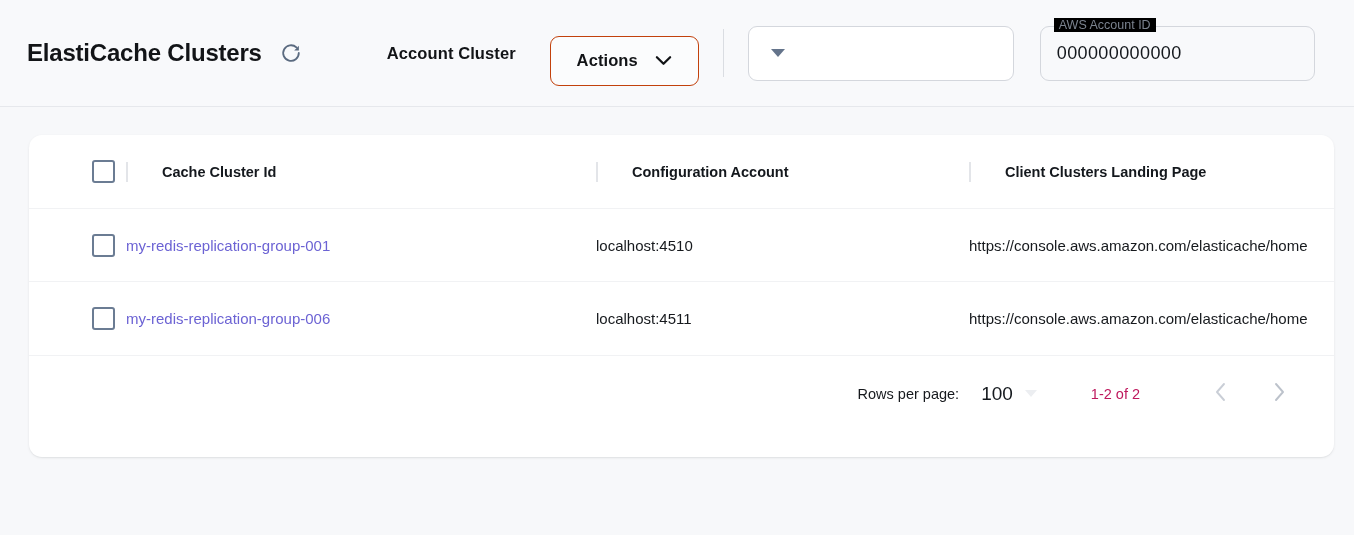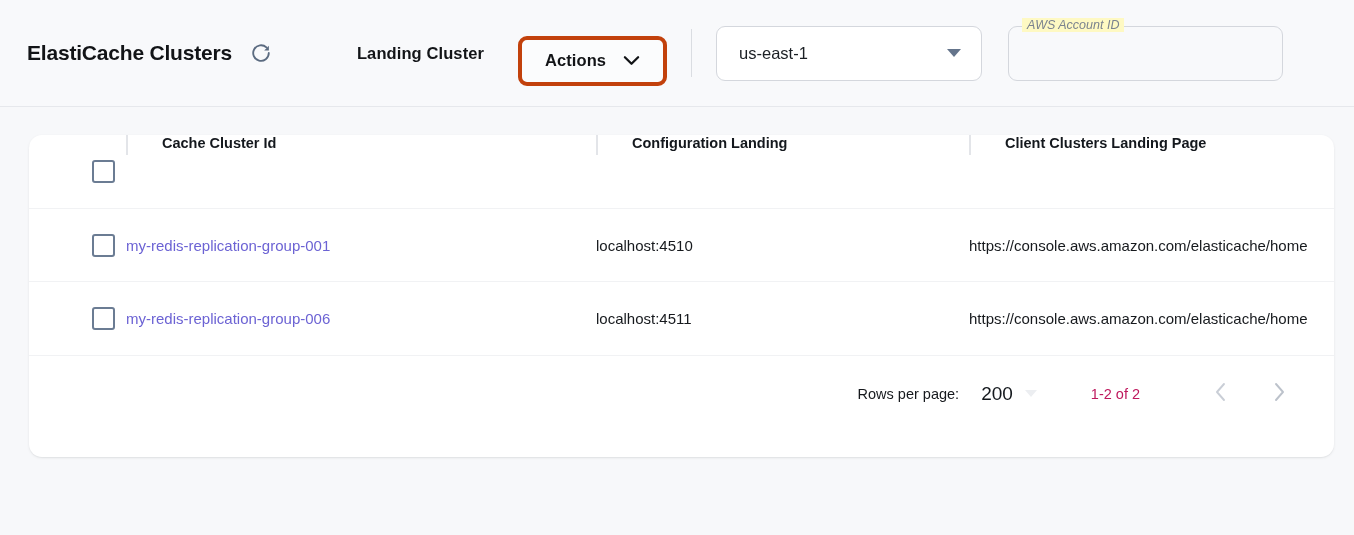--- a/index.html
+++ b/index.html
@@ -22,21 +22,21 @@
     position: relative;
     height: 107px;
     background: #f8f9fb;
     border-bottom: 1px solid #e6e8ec;
     display: flex;
     align-items: center;
     padding: 0 0 0 27px;
   }
 
   .page-title {
-    font-size: 21px;
+    font-size: 24px;
     font-weight: bold;
     letter-spacing: -0.2px;
     color: #121417;
     white-space: nowrap;
   }
 
   .refresh-btn {
     margin-left: 14px;
     width: 30px;
     height: 30px;
@@ -57,21 +57,21 @@
     color: #121417;
     white-space: nowrap;
     cursor: pointer;
     letter-spacing: 0.1px;
   }
 
   .actions-btn {
     margin-left: 34px;
     height: 50px;
     min-width: 149px;
-    border: 4px solid #c2410c;
+    border: 1px solid #c2410c;
     border-radius: 9px;
     background: #fbfcfd;
     display: flex;
     align-items: center;
     justify-content: center;
     gap: 17px;
     padding: 0 20px;
     cursor: pointer;
     margin-top: 15px;
   }
@@ -127,26 +127,25 @@
     border: 1px solid #d4d7dd;
     border-radius: 9px;
     background: transparent;
     pointer-events: none;
   }
   .account-field .legend {
     position: absolute;
     top: -8px;
     left: 14px;
     padding: 0 5px;
-    background: #fef9c3;
+    background: #000000;
     font-size: 12.5px;
     color: #7b838f;
     line-height: 14px;
     white-space: nowrap;
-    font-style: italic;
   }
   .account-field .value {
     position: absolute;
     left: 17px;
     top: 0;
     height: 100%;
     display: flex;
     align-items: center;
     font-size: 18px;
     color: #14181d;
@@ -190,21 +189,21 @@
   .grid thead th {
     height: 73px;
     font-weight: bold;
     font-size: 14.5px;
     color: #14181d;
     position: relative;
   }
 
   .th-inner {
     display: flex;
-    align-items: flex-start;
+    align-items: center;
     height: 73px;
   }
 
   .col-sep {
     display: inline-block;
     width: 2px;
     height: 20px;
     background: #e3e5e9;
     margin-right: 34px;
     flex: 0 0 auto;
@@ -306,41 +305,41 @@
 
   <div class="refresh-btn">
     <span>
       <svg width="22" height="22" viewBox="0 0 24 24" fill="none" stroke="#5b6b80" stroke-width="2" stroke-linecap="round" stroke-linejoin="round">
         <path d="M20.5 12a8.5 8.5 0 1 1-2.6-6.1"></path>
         <polyline points="20.6,4.2 20.6,9.3 15.5,9.3" fill="#5b6b80" stroke="none"></polyline>
       </svg>
     </span>
   </div>
 
-  <div class="create-cluster">Landing Cluster</div>
+  <div class="create-cluster">Account Cluster</div>
 
   <div class="actions-btn">
     <span class="label">Actions</span>
     <span>
       <svg width="17" height="11" viewBox="0 0 18 11" fill="none" stroke="#121417" stroke-width="2.4" stroke-linecap="round" stroke-linejoin="round">
         <polyline points="2,2 9,9 16,2"></polyline>
       </svg>
     </span>
   </div>
 
   <div class="hdr-divider"></div>
 
   <div class="region-select">
-    <span class="value">us-east-1</span>
     <span class="caret-down"></span>
   </div>
 
   <div class="account-field">
     <span class="outline"></span>
     <span class="legend">AWS Account ID</span>
+    <span class="value">000000000000</span>
   </div>
 
 </div>
 
 <div class="main">
   <div class="table-card">
 
     <table class="grid">
       <colgroup>
         <col class="col-check">
@@ -358,21 +357,21 @@
           </th>
           <th>
             <div class="th-inner">
               <span class="col-sep"></span>
               <span>Cache Cluster Id</span>
             </div>
           </th>
           <th>
             <div class="th-inner">
               <span class="col-sep"></span>
-              <span>Configuration Landing</span>
+              <span>Configuration Account</span>
             </div>
           </th>
           <th>
             <div class="th-inner">
               <span class="col-sep"></span>
               <span>Client Clusters Landing Page</span>
             </div>
           </th>
         </tr>
       </thead>
@@ -401,21 +400,21 @@
             <span class="cluster-link">my-redis-replication-group-006</span>
           </td>
           <td class="cell-pad">localhost:4511</td>
           <td class="url-cell">https://console.aws.amazon.com/elasticache/home</td>
         </tr>
       </tbody>
     </table>
 
     <div class="pager">
       <span class="rpp-label">Rows per page:</span>
-      <span class="rpp-value">200</span>
+      <span class="rpp-value">100</span>
       <span class="rpp-caret"></span>
       <span class="range">1-2 of 2</span>
 
       <button class="pg-btn">
         <span>
           <svg width="16" height="22" viewBox="0 0 16 22" fill="none" stroke="#c9ced6" stroke-width="1.9" stroke-linecap="round" stroke-linejoin="round">
             <polyline points="11,3 4,11 11,19"></polyline>
           </svg>
         </span>
       </button>

